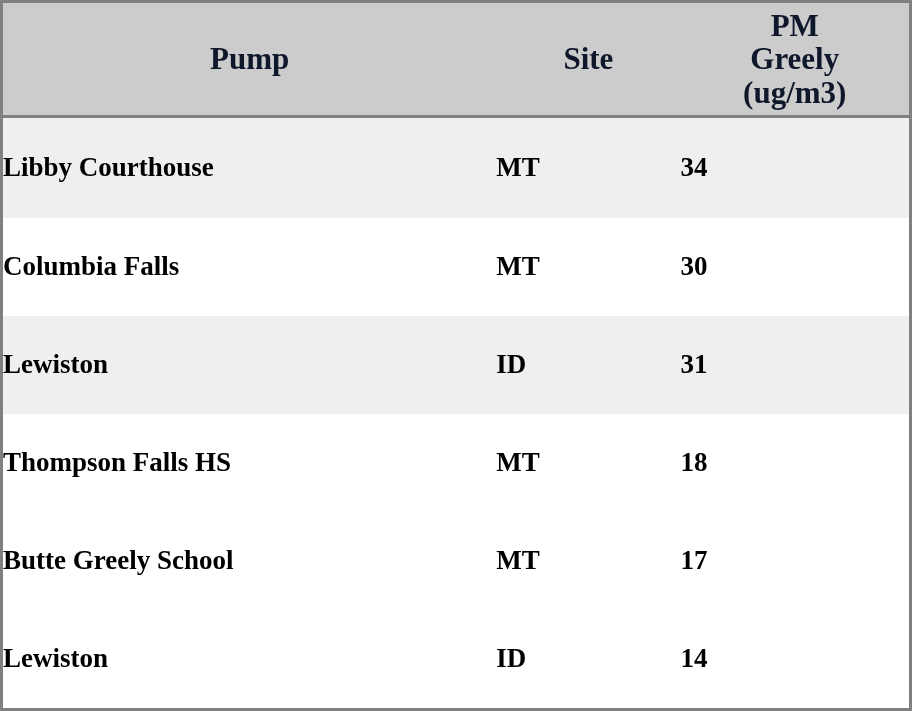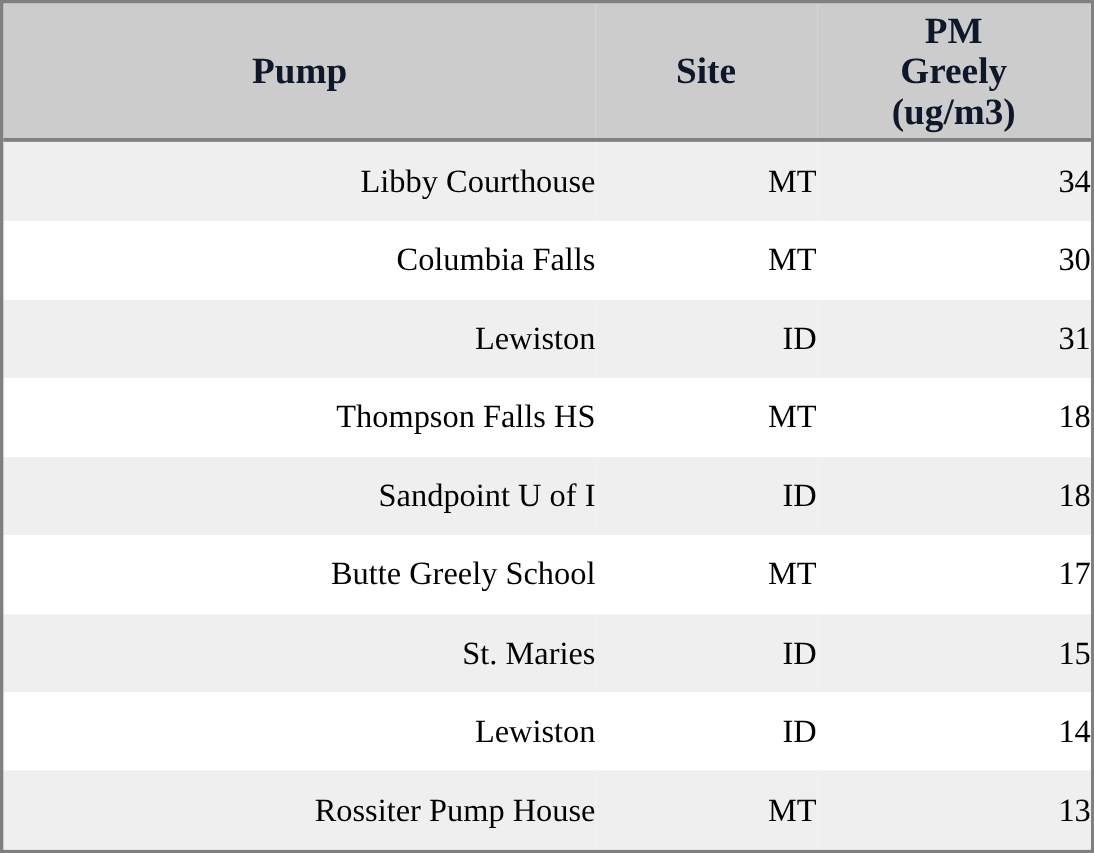--- a/index.html
+++ b/index.html
@@ -39,24 +39,24 @@
     padding: 6px 4px;
     border-bottom: 3px solid #808080;
     line-height: 1.08;
   }
   th.col-site   { width: 55%; }
   th.col-state  { width: 20%; }
   th.col-pm     { width: 25%; }
 
   table.aqi-table tbody td {
     font-family: "Liberation Serif", serif;
-    font-weight: normal;
+    font-weight: bold;
     font-size: 27px;
     color: #000000;
-    text-align: right;
+    text-align: left;
     vertical-align: middle;
     padding: 0;
     height: 58px;
     border: none;
   }
   table.aqi-table tbody tr.row-odd {
     background: #efefef;
   }
   table.aqi-table tbody tr.row-even {
     background: #ffffff;
@@ -94,40 +94,25 @@
       <tr class="row-odd">
         <td>Lewiston</td>
         <td>ID</td>
         <td>31</td>
       </tr>
       <tr class="row-even">
         <td>Thompson Falls HS</td>
         <td>MT</td>
         <td>18</td>
       </tr>
-      <tr class="row-odd">
-        <td>Sandpoint U of I</td>
-        <td>ID</td>
-        <td>18</td>
-      </tr>
       <tr class="row-even">
         <td>Butte Greely School</td>
         <td>MT</td>
         <td>17</td>
-      </tr>
-      <tr class="row-odd">
-        <td>St. Maries</td>
-        <td>ID</td>
-        <td>15</td>
       </tr>
       <tr class="row-even">
         <td>Lewiston</td>
         <td>ID</td>
         <td>14</td>
       </tr>
-      <tr class="row-odd">
-        <td>Rossiter Pump House</td>
-        <td>MT</td>
-        <td>13</td>
-      </tr>
     </tbody>
   </table>
 </div>
 
 </body></html>

